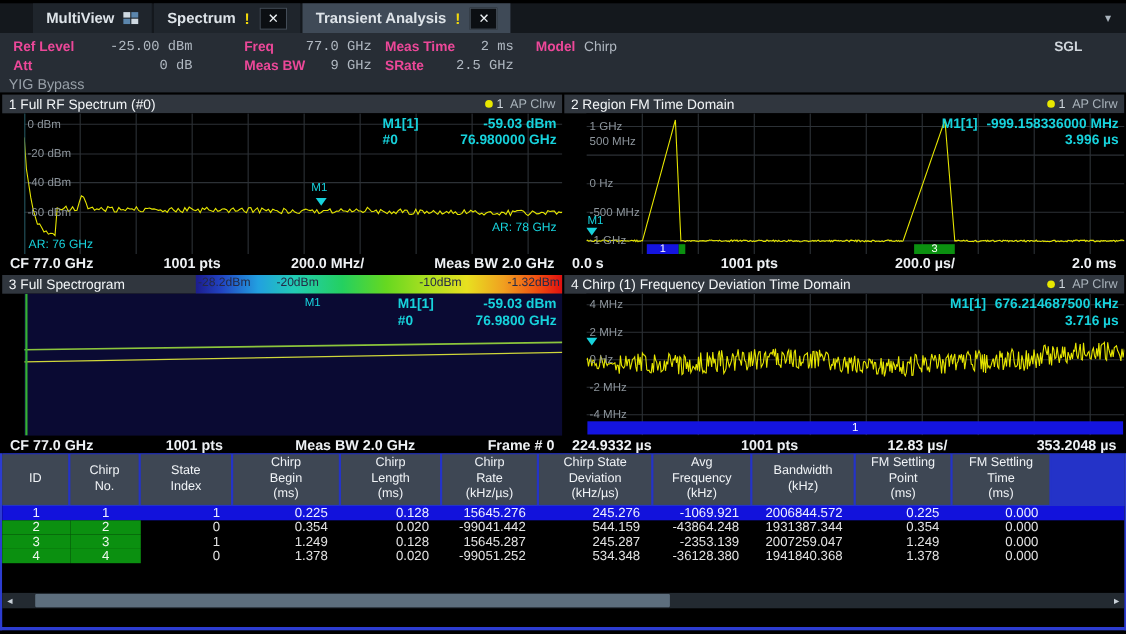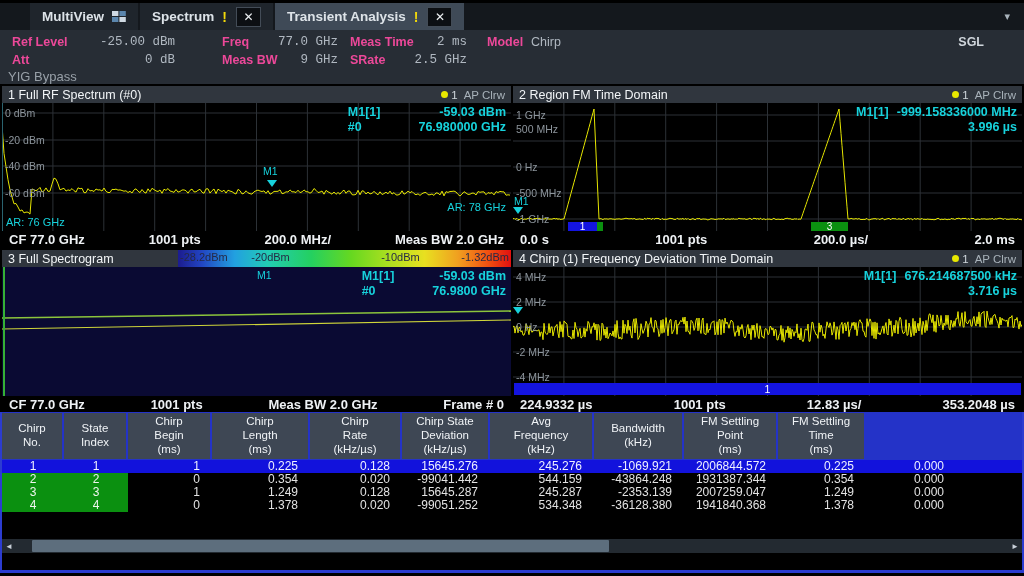--- a/index.html
+++ b/index.html
@@ -27,21 +27,21 @@
   .hbadge{position:absolute;font-size:12.5px;font-weight:700;color:#d0d6dc;}
   .hyig{position:absolute;font-size:13px;color:#98a0a8;}
 
   
   .panel{position:absolute;background:#000;}
   .ptitle{height:17px;background:#30363e;display:flex;align-items:center;padding:0 6px;
           font-size:12.5px;color:#f2f5f7;position:relative;}
   .legend{margin-left:auto;display:flex;align-items:center;font-size:11.5px;color:#a8b2ba;}
   .legend-dot{width:7px;height:7px;border-radius:50%;background:#e8e800;margin-right:3px;}
   .legend-num{color:#cfd6dc;margin-right:6px;}
-  .pchart{position:relative;background:#000;overflow:hidden;}
+  .pchart{position:relative;background:#000;overflow:hidden;margin-left:20px;}
   .edge{position:absolute;left:0;top:0;bottom:0;width:1px;background:#2a636f;}
   .pfoot{display:flex;justify-content:space-between;align-items:center;height:16px;background:#000;
          padding:0 7px;font-size:13px;font-weight:600;color:#eef1f4;white-space:nowrap;gap:19px;}
   .ylab{position:absolute;left:3px;transform:translateY(-50%);font-size:10.5px;color:#8d959c;white-space:nowrap;}
   .mread{position:absolute;top:2px;right:5px;display:grid;grid-template-columns:auto auto;
          column-gap:38px;row-gap:1px;font-size:12.5px;font-weight:700;color:#17d2dc;}
   .mread.tight{column-gap:8px;}
   .mname{text-align:left;}
   .mval{text-align:right;}
   .ar{position:absolute;color:#17d2dc;font-size:11px;white-space:nowrap;}
@@ -315,20 +315,21 @@
     <div class="pfoot">
       <span>224.9332 µs</span>
       <span>1001 pts</span>
       <span>12.83 µs/</span>
       <span>353.2048 µs</span>
     </div>
   </div>
 
   <div class="results">
     <div class="rheader">
+        <div class="hcell">ID</div>
         <div class="hcell">Chirp
 No.</div>
         <div class="hcell">State
 Index</div>
         <div class="hcell">Chirp
 Begin
 (ms)</div>
         <div class="hcell">Chirp
 Length
 (ms)</div>

